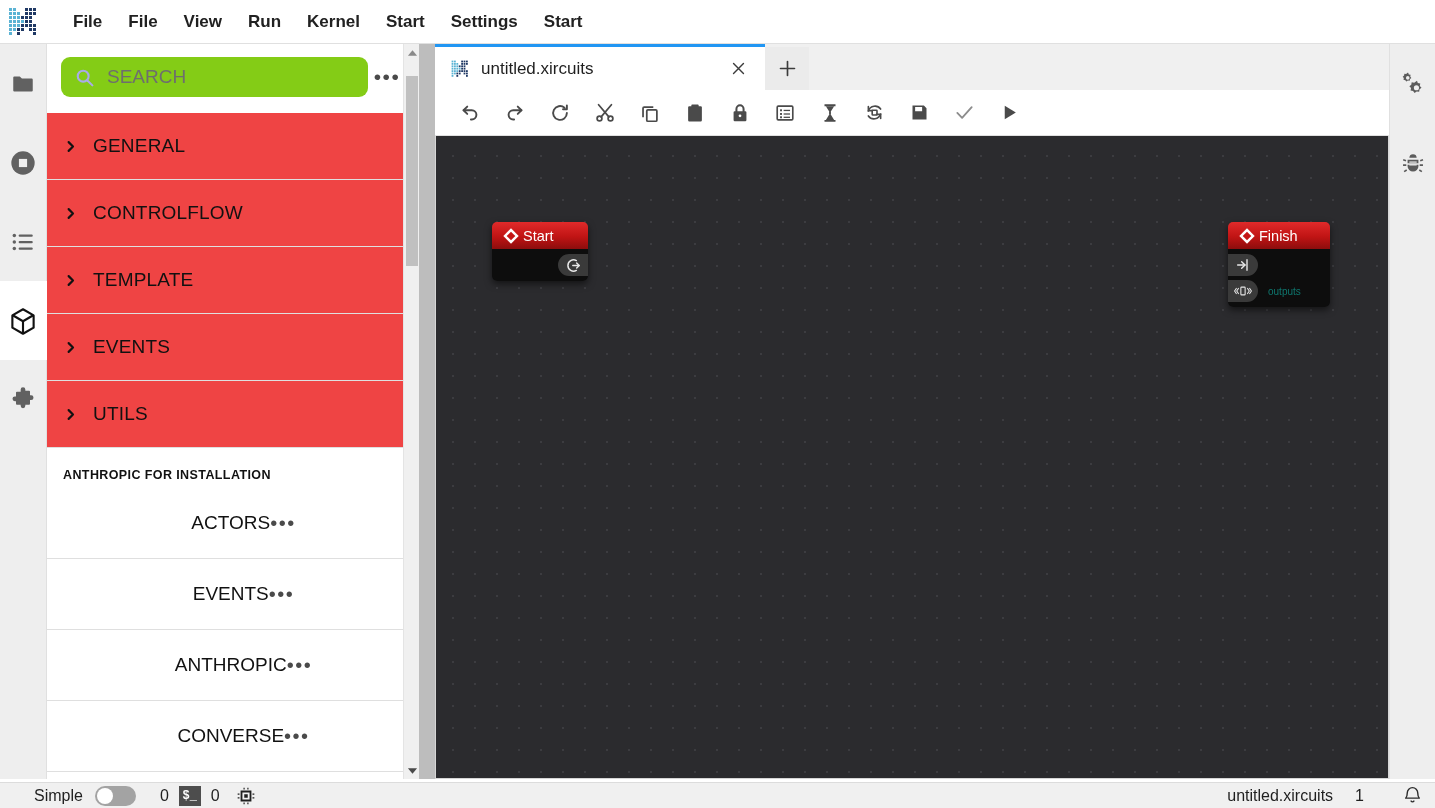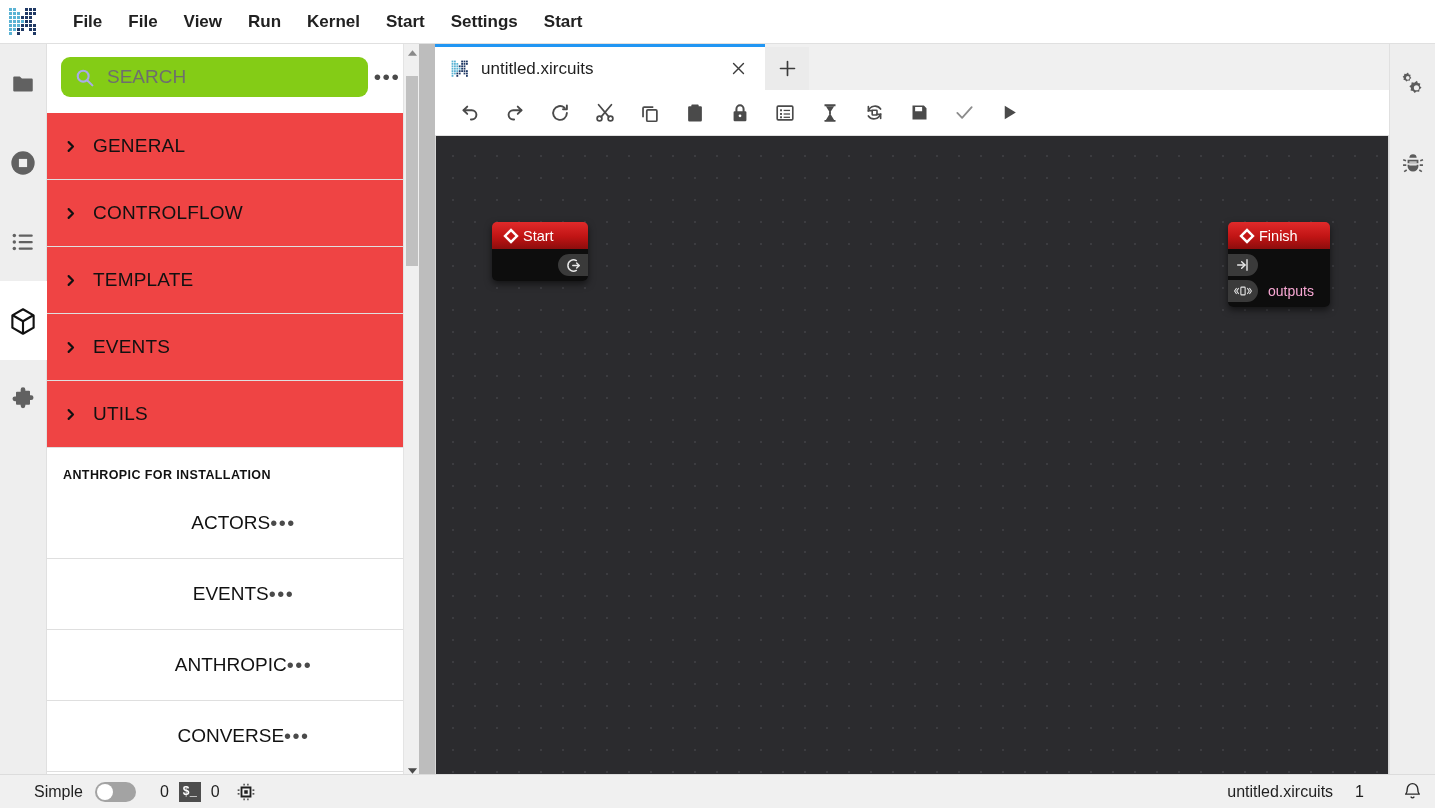--- a/index.html
+++ b/index.html
@@ -152,36 +152,36 @@
   .node-title { color: #fff; font-size: 14.5px; font-weight: normal; margin-left: 4px; }
   .node-body { background: #0d0d0d; border-radius: 0 0 5px 5px; padding: 3px 0; }
   .port-row { display: flex; align-items: center; height: 26px; }
   .port-row.right { justify-content: flex-end; }
   .port-pill {
     background: #3a3a3a; border-radius: 13px; width: 30px; height: 22px;
     display: flex; align-items: center; justify-content: center; color: #e8e8e8;
   }
   .port-pill.lft { border-radius: 0 13px 13px 0; }
   .port-pill.rgt { border-radius: 13px 0 0 13px; }
-  .port-label { color: #f9a8d4; font-size: 14px; margin-left: 10px; }
+  .port-label { color: #0f766e; font-size: 10px; margin-left: 10px; }
 
   
   .rightbar {
     position: absolute; top: 44px; right: 0; width: 46px; height: 735px;
     background: #eeeeee; border-left: 1px solid #e0e0e0;
     display: flex; flex-direction: column; align-items: center;
   }
   .rb-icon {
     width: 46px; height: 79px; display: flex; align-items: center; justify-content: center;
     color: #5c5c5c; cursor: pointer;
   }
 
   
   .statusbar {
-    position: absolute; bottom: 0; left: 0; width: 1435px; height: 34px;
+    position: absolute; bottom: 0; left: 0; width: 1435px; height: 26px;
     background: #f0f0f0; border-top: 1px solid #dcdcdc;
     display: flex; align-items: center; justify-content: space-between;
     padding: 0 12px 0 34px;
   }
   .sb-left, .sb-right { display: flex; align-items: center; }
   .sb-text { font-size: 16px; color: #1f1f1f; }
   .toggle {
     width: 41px; height: 20px; border-radius: 10px; background: #a3a3a3;
     margin: 0 14px 0 12px; position: relative; cursor: pointer;
   }

